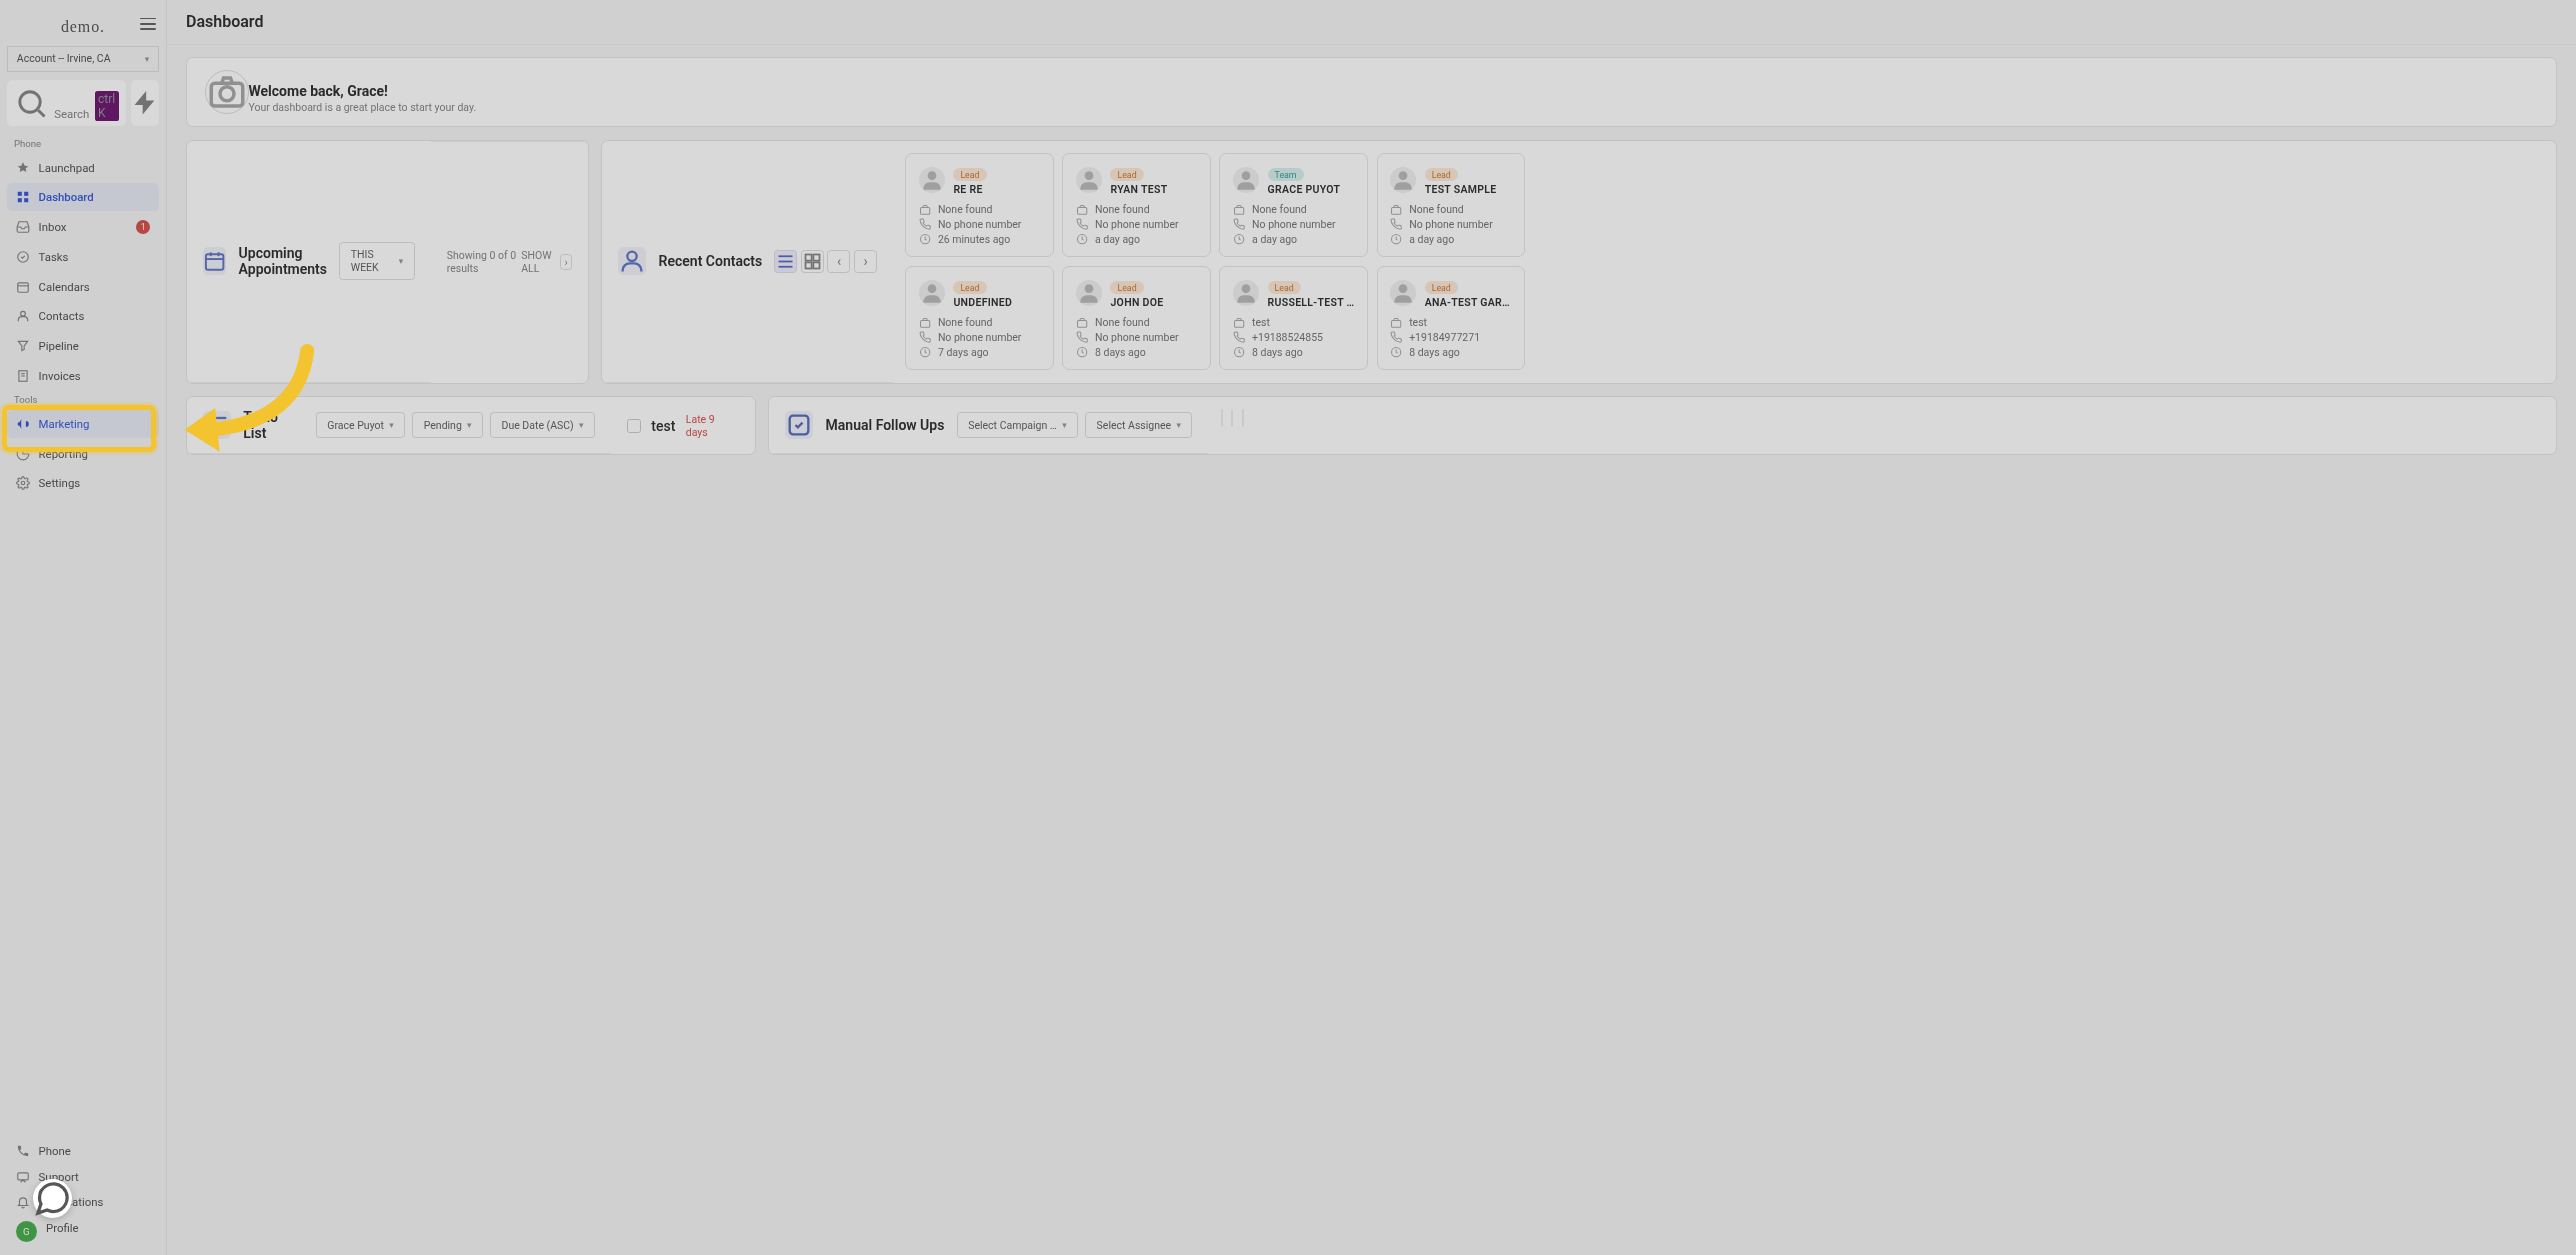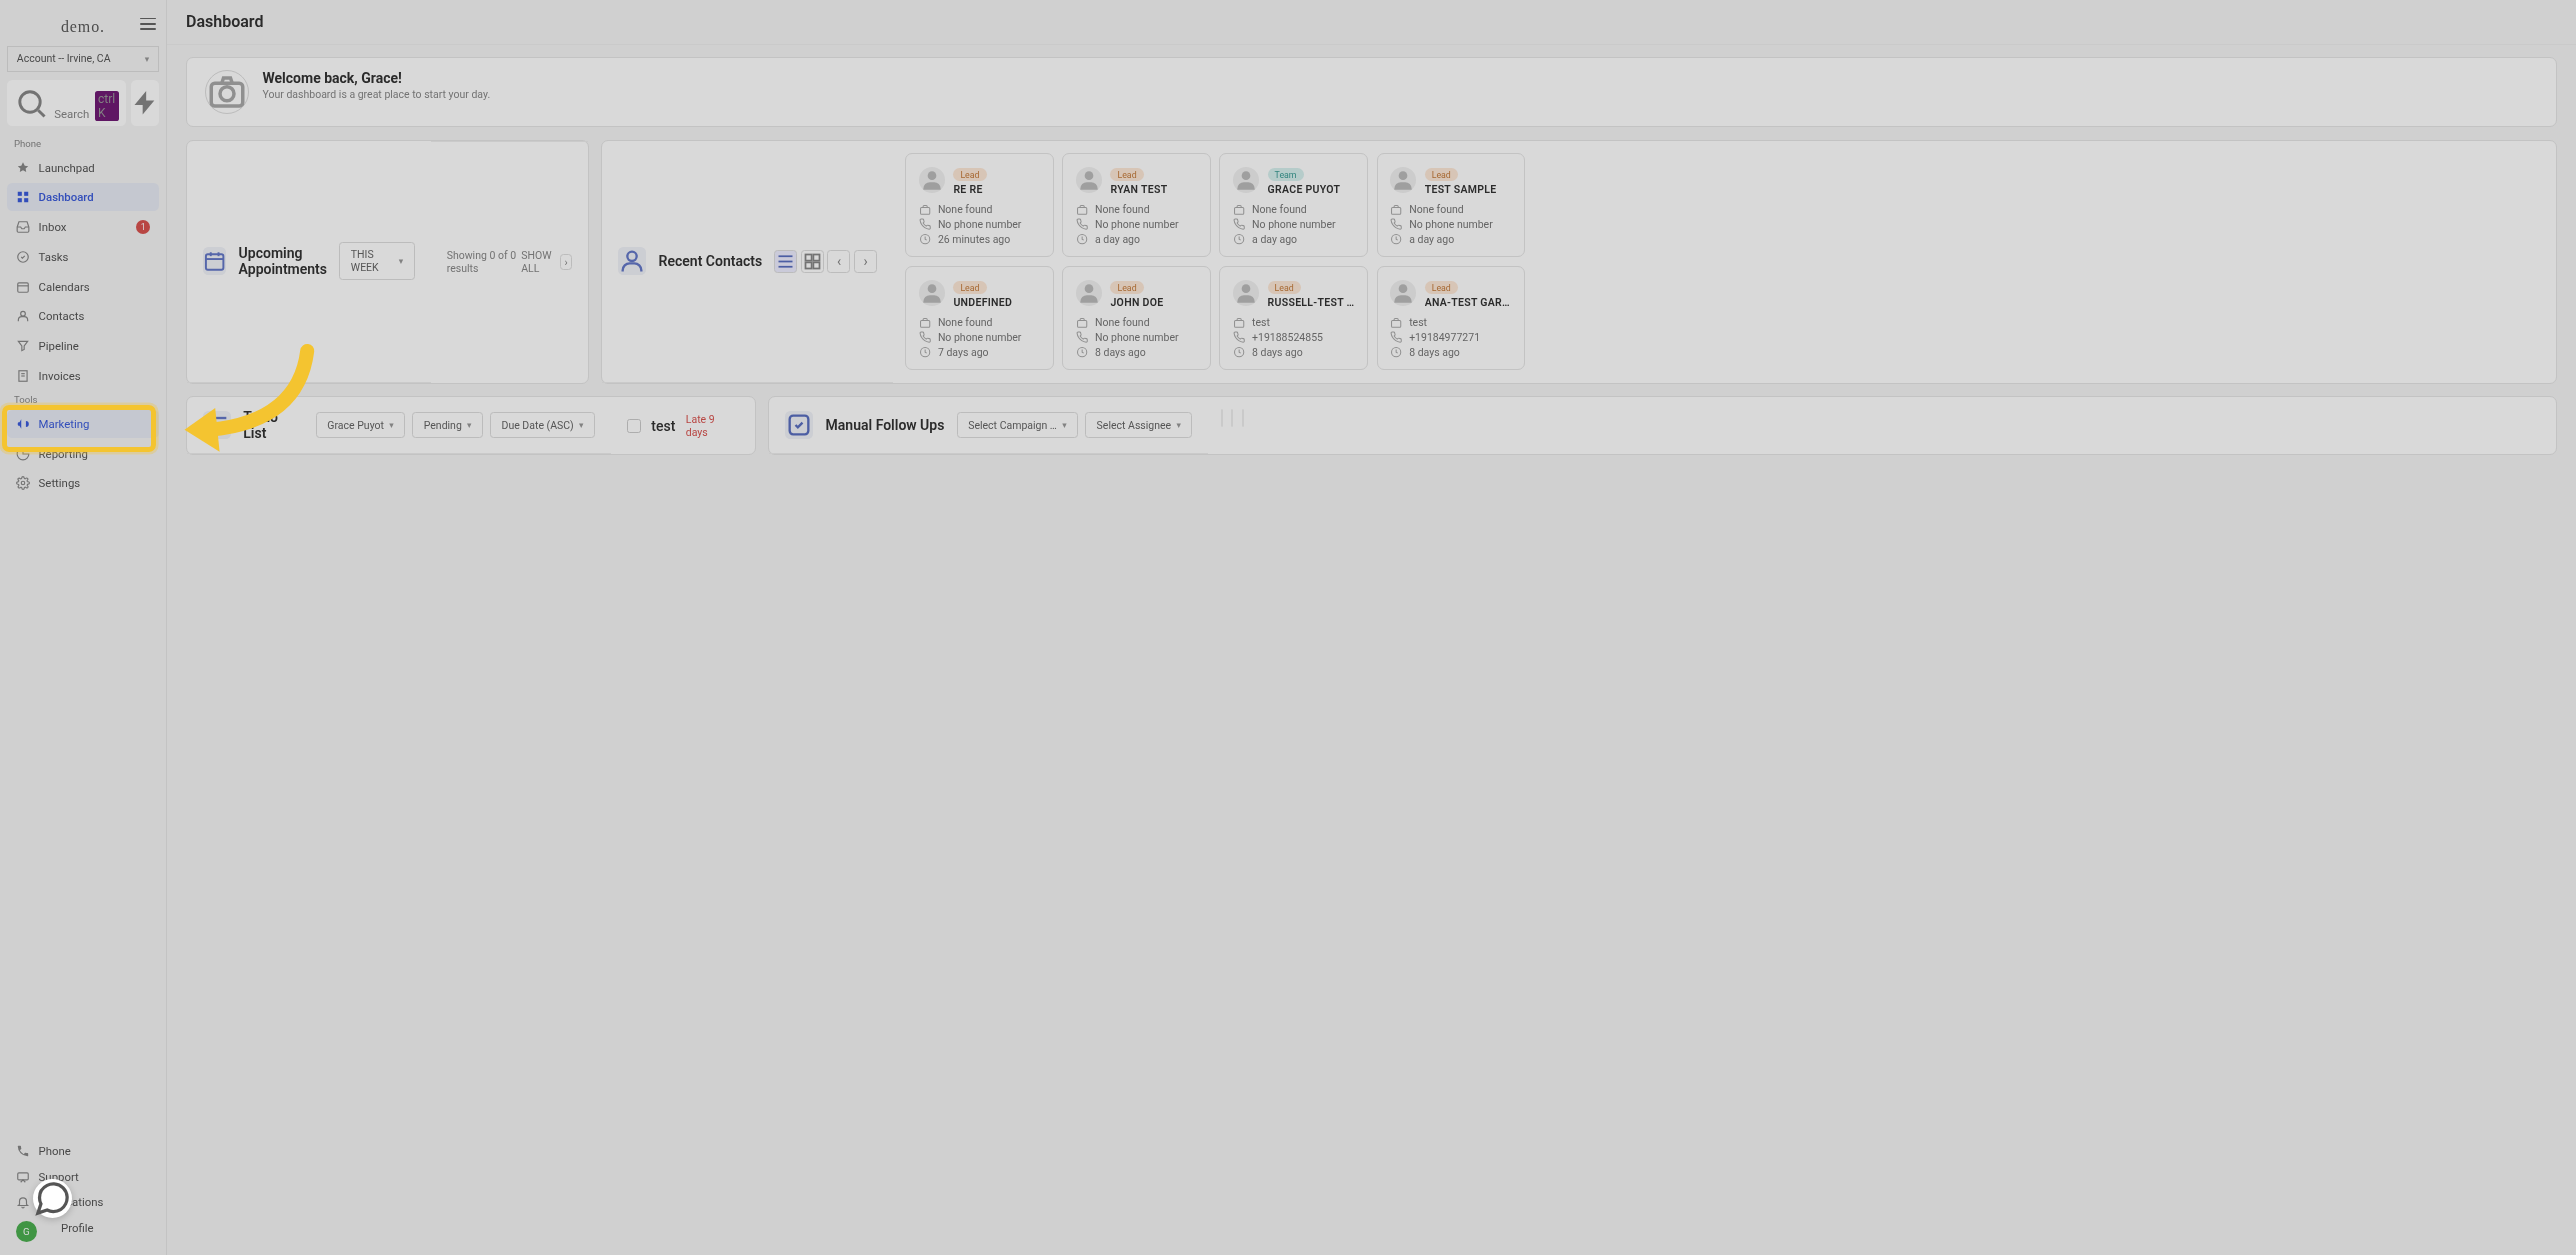--- a/index.html
+++ b/index.html
@@ -30,21 +30,21 @@
 .chat-bubble { position: absolute; bottom: 37px; left: 33px; width: 39px; height: 39px; border-radius: 50%; background: #fff; box-shadow: 0 1.8px 7px rgba(0,0,0,.2); display: flex; align-items: center; justify-content: center; z-index: 50; }
 
 
 .highlight-box { position: absolute; border: 5.3px solid #f4c430; border-radius: 7px; box-shadow: 0 0 0 2.6px rgba(244,196,48,.3); pointer-events: none; z-index: 45; }
 .highlight-arrow { position: absolute; z-index: 46; pointer-events: none; }
 
 
 .main { flex: 1; display: flex; flex-direction: column; overflow: auto; }
 .topbar { padding: 12.3px 19px; font-size: 16px; font-weight: 600; color: #333; border-bottom: 0.9px solid #eee; }
 .content { padding: 12.3px 19px; display: flex; flex-direction: column; gap: 12.3px; }
-.welcome { background: #fff; border: 0.9px solid #e5e5e5; border-radius: 7px; padding: 12.3px 17.5px; display: flex; align-items: flex-start; gap: 14px; }
+.welcome { background: #fff; border: 0.9px solid #e5e5e5; border-radius: 7px; padding: 12.3px 17.5px; display: flex; align-items: flex-end; }
 .welcome-avatar { width: 44px; height: 44px; border: 1.8px solid #ddd; border-radius: 50%; display: flex; align-items: center; justify-content: center; color: #aaa; }
 .welcome h2 { font-size: 14px; margin-bottom: 1.8px; }
 .welcome p { font-size: 10.5px; color: #888; }
 
 .row { display: flex; gap: 12.3px; }
 .card { background: #fff; border: 0.9px solid #e5e5e5; border-radius: 7px; display: flex; flex-direction: row; }
 .card-header { display: flex; align-items: center; padding: 12.3px 16px; border-bottom: 0.9px solid #eee; gap: 12.3px; }
 .card-icon { width: 28px; height: 28px; border-radius: 5.3px; background: #f0f2f8; color: #6478c8; display: flex; align-items: center; justify-content: center; }
 .card-title { font-size: 14px; font-weight: 600; flex: 1; }
 .pill { padding: 5.3px 10.5px; border: 0.9px solid #ddd; border-radius: 3.5px; font-size: 10.5px; color: #666; display: flex; align-items: center; gap: 5.3px; cursor: pointer; background: #fff; }
@@ -251,21 +251,21 @@
         <span class="icon">
             <svg viewBox="0 0 24 24" fill="none" stroke="currentColor" stroke-width="2">
               <path d="M18 16v-5a6 6 0 10-12 0v5l-2 2h16z"></path>
               <path d="M10 20a2 2 0 004 0"></path>
             </svg>
           </span>
         <span>Notifications</span>
       </div>
       <div class="nav-item">
         <span class="avatar-sm">G</span>
-        <span style="margin-left:19px;">Profile</span>
+        <span style="margin-left:4px;">Profile</span>
       </div>
     </div>
   </aside>
 
   <main class="main">
     <div class="topbar">Dashboard</div>
 
     <div class="content">
 
       <div class="welcome">

